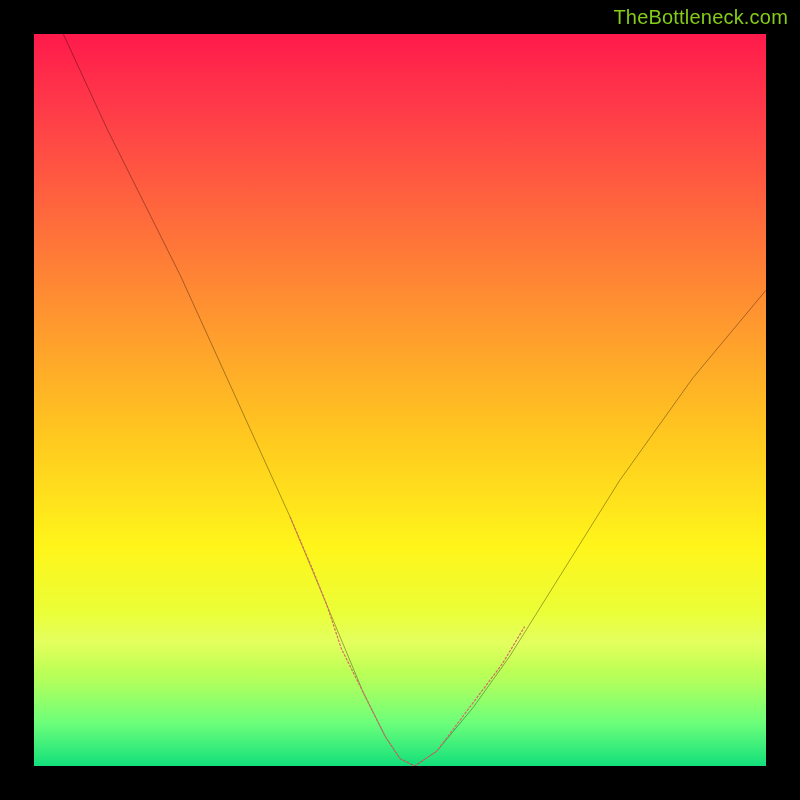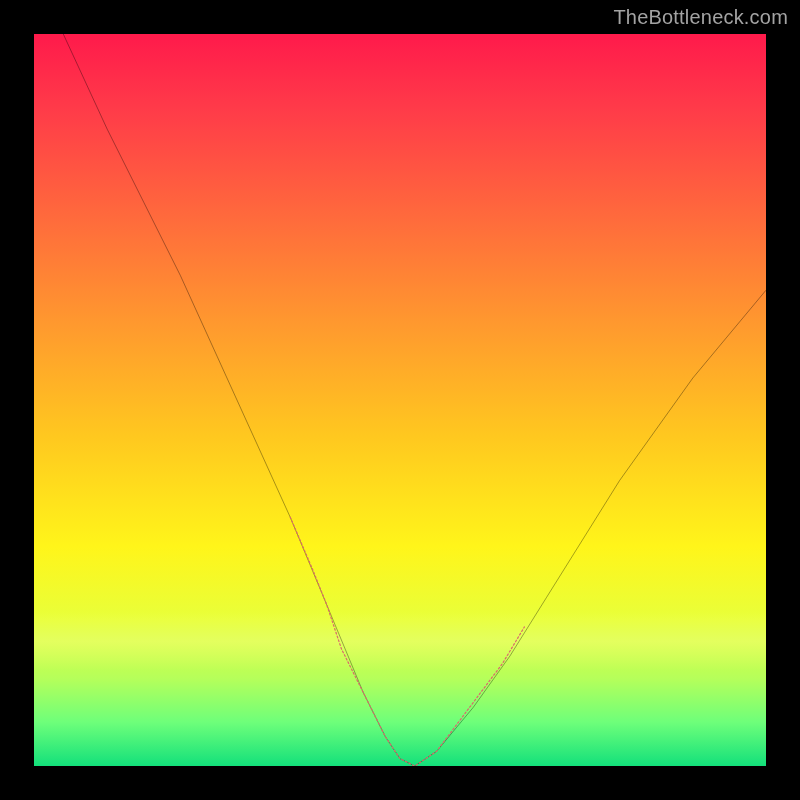--- a/index.html
+++ b/index.html
@@ -61,21 +61,21 @@
   .curve-svg {
     position: absolute;
     inset: 0;
     width: 732px;
     height: 732px;
   }
   .attribution {
     position: absolute;
     top: 6px;
     right: 12px;
-    color: #a3a3a3;
+    color: #84cc16;
     font-size: 20px;
     letter-spacing: 0.2px;
     font-weight: 400;
   }
 </style>
 </head>
 <body>
 
 <div class="frame">
 

